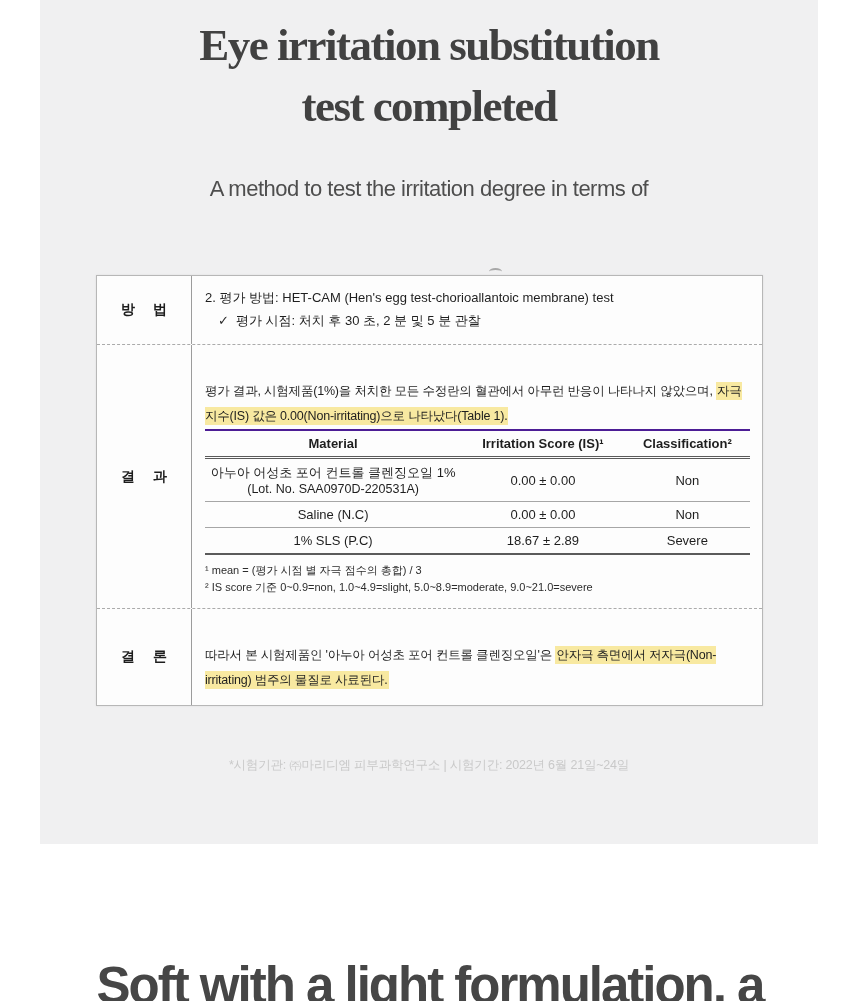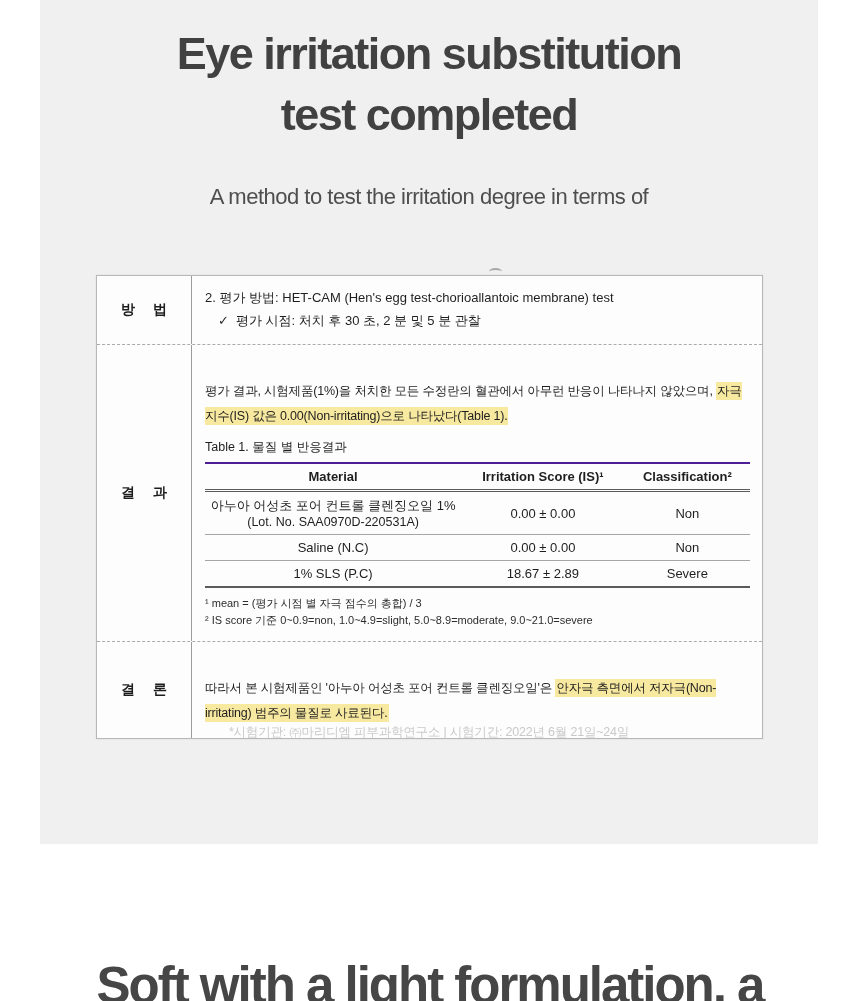--- a/index.html
+++ b/index.html
@@ -3,22 +3,22 @@
 <meta charset="utf-8">
 <style>
   * { margin:0; padding:0; box-sizing:border-box; }
   html,body { width:860px; height:1001px; background:#ffffff; overflow:hidden;
               font-family:"Liberation Sans","DejaVu Sans",sans-serif; }
   .stage { position:relative; width:860px; height:1001px; background:#ffffff; }
 
   
   .panel { position:absolute; left:40px; top:0; width:778px; height:844px; background:#f0f0f1; }
 
-  .title { padding-top:23px; text-align:center; font-size:45px; font-weight:bold;
-           color:#414141; line-height:61px; letter-spacing:-1.5px; }
+  .title { padding-top:15px; text-align:center; font-size:45px; font-weight:bold;
+           color:#414141; line-height:61px; letter-spacing:-1.5px;font-family:Liberation Serif, serif; }
   .subtitle { margin-top:34px; text-align:center; font-size:22px; color:#4e4e4e;
               line-height:36px; letter-spacing:-0.5px; }
 
   
   .doc { position:absolute; left:56px; top:275px; width:667px; background:#fdfdfd;
          border:1px solid #b7b7b7; color:#222; box-shadow:0 0 2px rgba(0,0,0,.08); }
   .scan-mark { position:absolute; left:59%; top:-8px; width:13px; height:7px;
                border-top:2px solid #a8a8a8; border-radius:50% 50% 0 0; }
   .doc-row { display:flex; }
   .doc-row + .doc-row { border-top:1px dashed #ababab; }
@@ -36,21 +36,21 @@
 
   .tbl-caption { margin:10px 0 6px; font-size:12.5px; color:#1e1e1e; }
   table.rtable { width:100%; border-collapse:collapse; text-align:center; }
   .rtable th { border-top:2px solid #4c1d95; border-bottom:3px double #5b5b5b;
                font-weight:600; font-size:13px; padding:5px 2px; color:#1e1e1e; }
   .rtable td { border-bottom:1px solid #a6a6a6; padding:5px 2px; font-size:13px; color:#1e1e1e; }
   .rtable tr.last td { border-bottom:2px solid #5b5b5b; }
   .lot { font-size:12.5px; }
   .fnotes { margin-top:7px; font-size:11px; line-height:17px; color:#2c2c2c; }
 
-  .disclaimer { position:absolute; left:0; top:724px; width:100%; text-align:center;
+  .disclaimer { position:absolute; left:0; top:757px; width:100%; text-align:center;
                 font-size:12.5px; color:#c9c9c9; letter-spacing:-0.2px; }
 
   .next-heading { position:absolute; left:0; top:956px; width:860px; text-align:center;
                   font-size:51px; font-weight:bold; color:#464646; letter-spacing:-2px;
                   white-space:nowrap; }
 </style>
 </head>
 <body>
 
 <div class="stage">
@@ -86,21 +86,20 @@
         <div class="doc-label">
           <span>결</span>
           <span>과</span>
         </div>
         <div class="doc-content">
           <div class="para">
             <span>평가 결과, 시험제품(1%)을 처치한 모든 수정란의 혈관에서 아무런 반응이 나타나지 않았으며,</span>
             <span class="hl">자극지수(IS) 값은 0.00(Non-irritating)으로 나타났다(Table 1).</span>
           </div>
 
-          <div class="tbl-caption">Table 1. 물질 별 반응결과</div>
 
           <table class="rtable">
             <colgroup>
                 <col style="width:47%">
                 <col style="width:30%">
                 <col style="width:23%">
               </colgroup>
             <thead>
               <tr>
                 <th>Material</th>

